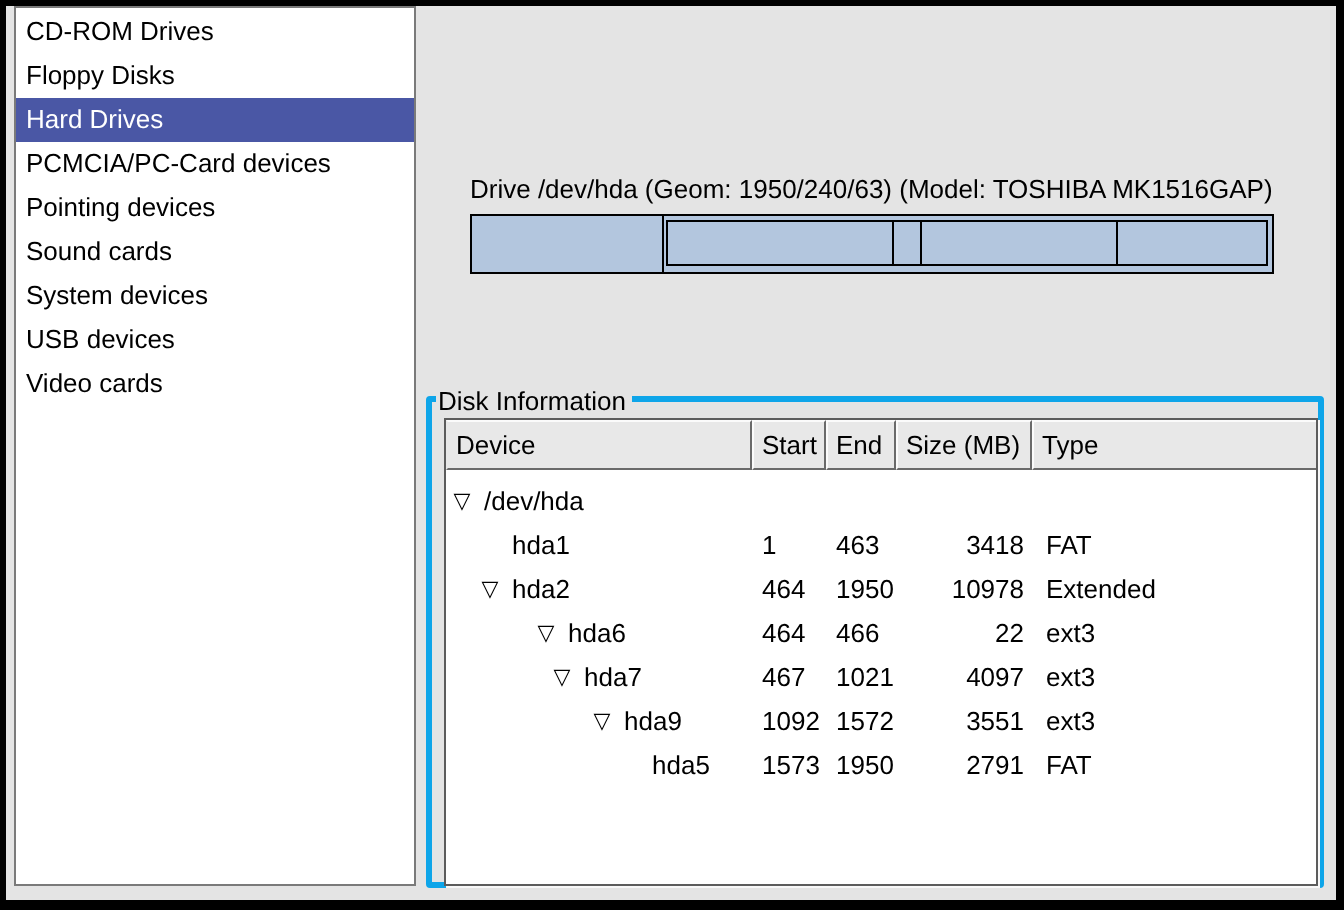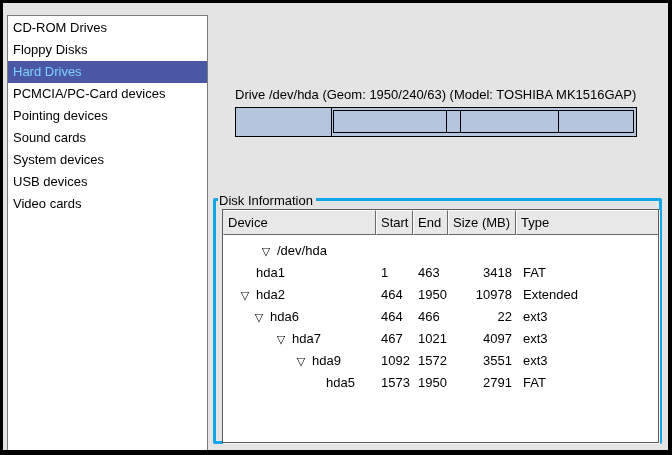--- a/index.html
+++ b/index.html
@@ -8,26 +8,26 @@
 
   .frame {
     position: relative; width: 672px; height: 455px;
     background: #e4e4e4;
     border: 3px solid #000; border-bottom-width: 5px; border-right-width: 4px;
     overflow: hidden;
   }
 
   
   .sidebar {
-    position: absolute; left: 4px; top: 12px; width: 201px; height: 440px;
+    position: absolute; left: 4px; top: 0; width: 201px; height: 440px;
     background: #fff; border: 1px solid #7a7a7a; padding-top: 1px;
     overflow: hidden;
   }
   .sb-item { height: 22px; line-height: 22px; padding-left: 5px; white-space: nowrap; cursor: default; }
-  .sb-item.selected { color: #7dd3fc; }
+  .sb-item.selected { color: #ffffff; }
 
   
   .drive-title { position: absolute; left: 232px; top: 84px; white-space: nowrap; }
 
   
   .pbar {
     position: absolute; left: 232px; top: 104px; width: 402px; height: 30px;
     border: 1px solid #000;
   }
   .pbar .vdiv { position: absolute; top: 0; bottom: 0; width: 1px; background: #000; }
@@ -109,42 +109,42 @@
     <div class="disk-table">
       <div class="thead" id="thead">
           <div class="th col0">Device</div>
           <div class="th col1">Start</div>
           <div class="th col2">End</div>
           <div class="th col3">Size (MB)</div>
           <div class="th col4">Type</div>
         </div>
       <div class="tbody" id="tbody">
           <div class="tr">
-            <div class="td col0" style="padding-left: 2px; margin-left: 35px;"><span class="expander">▽</span><span>/dev/hda</span></div>
+            <div class="td col0" style="padding-left: 2px;"><span class="expander">▽</span><span>/dev/hda</span></div>
             <div class="td col1"></div>
             <div class="td col2"></div>
             <div class="td col3"></div>
             <div class="td col4"></div>
           </div>
           <div class="tr">
             <div class="td col0" style="padding-left: 16px;"><span class="expander"></span><span>hda1</span></div>
             <div class="td col1">1</div>
             <div class="td col2">463</div>
             <div class="td col3">3418</div>
             <div class="td col4">FAT</div>
           </div>
           <div class="tr">
             <div class="td col0" style="padding-left: 16px;"><span class="expander">▽</span><span>hda2</span></div>
             <div class="td col1">464</div>
             <div class="td col2">1950</div>
             <div class="td col3">10978</div>
             <div class="td col4">Extended</div>
           </div>
           <div class="tr">
-            <div class="td col0" style="padding-left: 30px;"><span class="expander">▽</span><span>hda6</span></div>
+            <div class="td col0" style="padding-left: 44px;"><span class="expander">▽</span><span>hda6</span></div>
             <div class="td col1">464</div>
             <div class="td col2">466</div>
             <div class="td col3">22</div>
             <div class="td col4">ext3</div>
           </div>
           <div class="tr">
             <div class="td col0" style="padding-left: 52px;"><span class="expander">▽</span><span>hda7</span></div>
             <div class="td col1">467</div>
             <div class="td col2">1021</div>
             <div class="td col3">4097</div>

